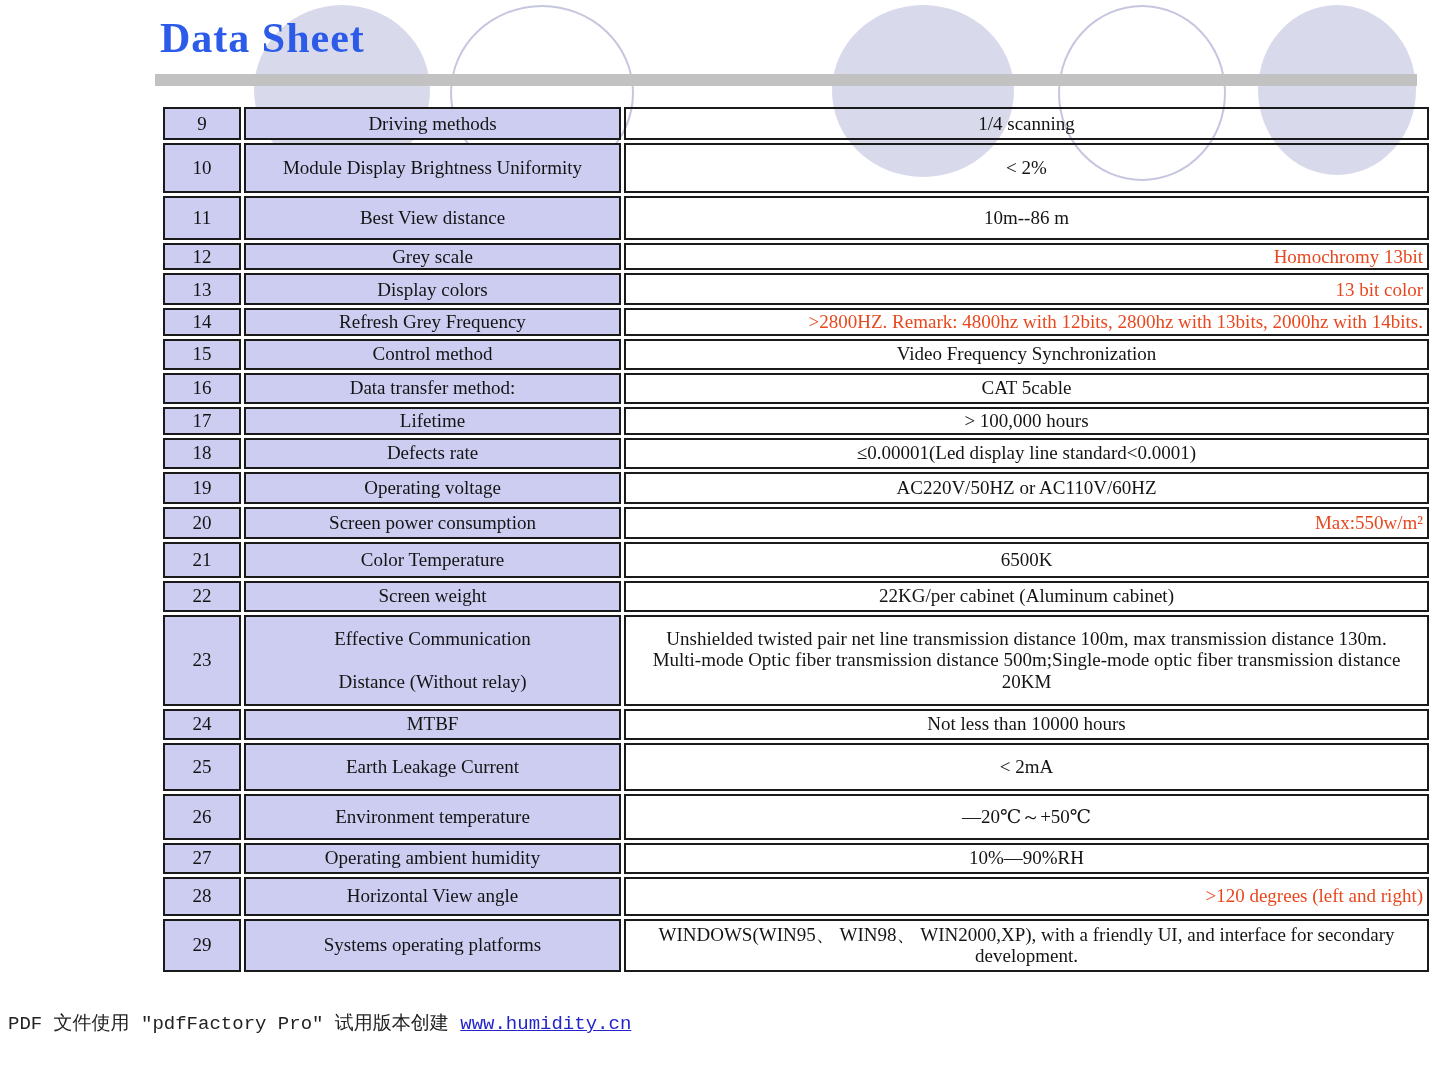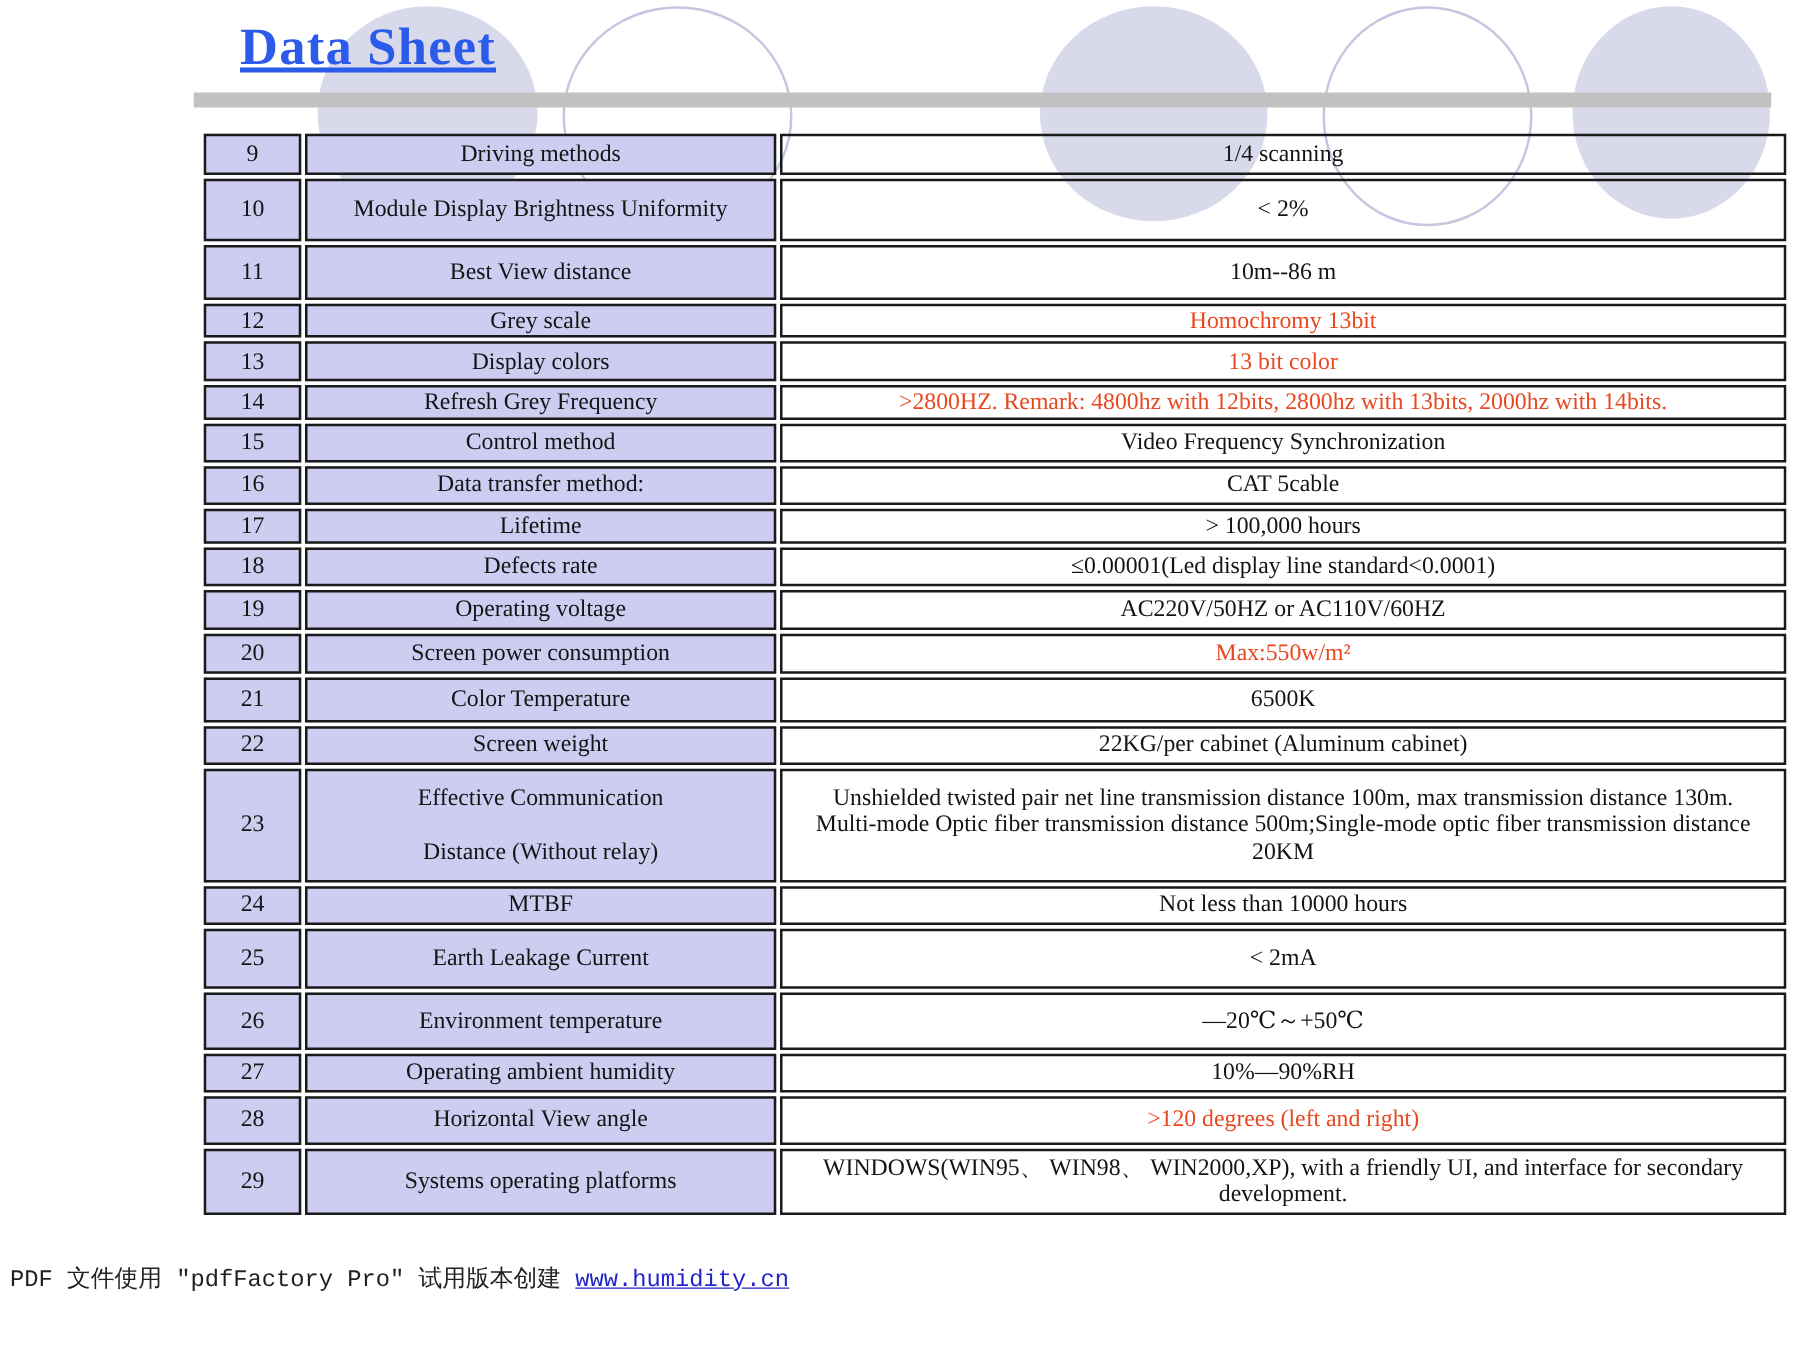--- a/index.html
+++ b/index.html
@@ -14,39 +14,38 @@
   .circle.outline{background:transparent;border:2px solid #c6c6e0;}
   .c1{left:254px;top:5px;width:176px;height:170px;}
   .c2{left:450px;top:5px;width:180px;height:172px;}
   .c3{left:832px;top:5px;width:182px;height:172px;}
   .c4{left:1058px;top:5px;width:164px;height:172px;}
   .c5{left:1258px;top:5px;width:158px;height:170px;}
   
   .bar{position:absolute;left:155px;top:74px;width:1262px;height:12px;background:#c2c2c2;z-index:2;}
   
   .title{
-    position:absolute;left:192px;top:14px;z-index:3;
+    position:absolute;left:160px;top:14px;z-index:3;
     font-size:42px;font-weight:bold;color:#2b5be8;letter-spacing:1px;
     font-family:"Liberation Serif","DejaVu Serif",serif;
-    text-decoration:underline;
   }
   
   table.spec{
     position:absolute;left:160px;top:104px;width:1260px;z-index:4;
     border-collapse:separate;border-spacing:3px;
     font-size:19px;color:#141414;table-layout:fixed;
   }
   table.spec td{
     border:2px solid #1a1a1a;text-align:center;vertical-align:middle;
     padding:1px 4px;line-height:1.12;white-space:pre-line;
     box-sizing:border-box;overflow:hidden;
   }
   td.no,td.param{background:#cdcdf2;}
   td.val{background:transparent;}
-  tr.orange td.val{color:#e8481f;}
+  tr.orange td.val{color:#e8481f;text-align:right;}
   
   .footer{
     position:absolute;left:8px;top:1010px;z-index:5;
     font-family:"Liberation Mono","DejaVu Sans Mono",monospace;
     font-size:19px;color:#222222;white-space:pre;
   }
   .footer a{color:#2424cc;text-decoration:underline;}
 </style>
 </head>
 <body>

